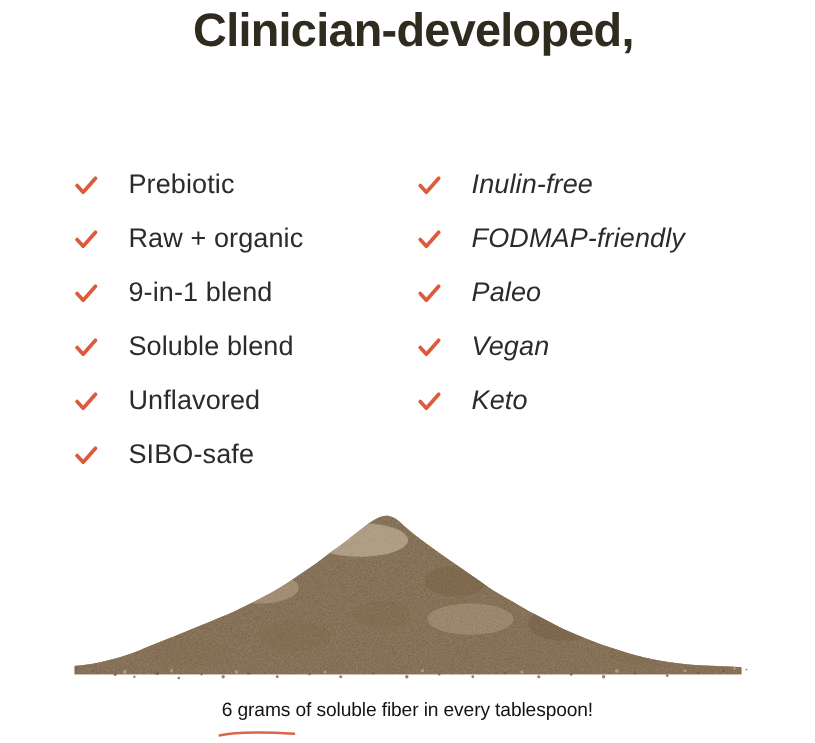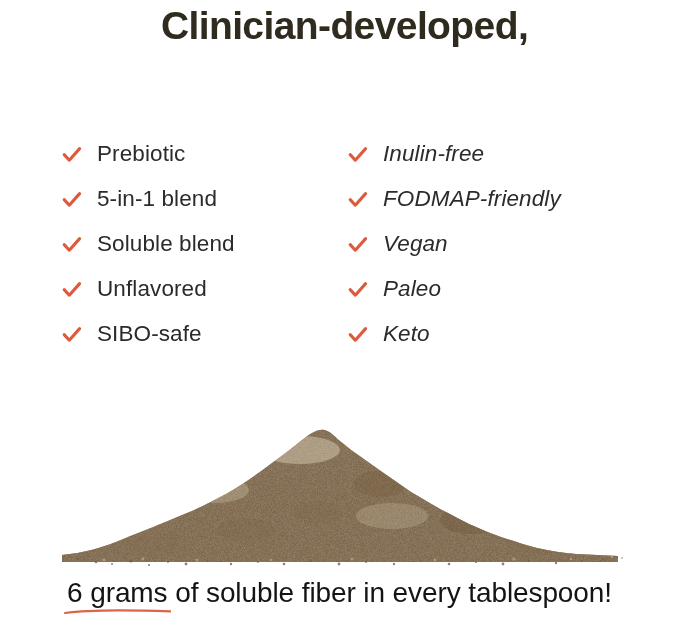--- a/index.html
+++ b/index.html
@@ -49,21 +49,21 @@
     position: absolute;
     top: 0;
   }
   .feat-col.left  { left: 62px;  width: 290px; }
   .feat-col.right { left: 348px; width: 300px; font-style: italic; }
 
   .feat-item {
     display: flex;
     align-items: center;
     height: 45px;
-    gap: 15px;
+    gap: 25px;
   }
   .check-icon {
     flex: 0 0 auto;
     width: 20px;
     height: 20px;
     display: block;
     position: relative;
     top: 1px;
   }
   .check-icon svg { display: block; }
@@ -90,21 +90,21 @@
   
   .caption {
     position: absolute;
     left: 0;
     top: 578px;
     width: 679px;
     text-align: center;
     color: #141414;
     font-family: "Liberation Sans", sans-serif;
     font-weight: 400;
-    font-size: 28px;
+    font-size: 16px;
     line-height: 30px;
     letter-spacing: -0.1px;
     white-space: nowrap;
   }
   .caption .underlined {
     position: relative;
     display: inline-block;
   }
   .caption .underlined .ul-stroke {
     position: absolute;
@@ -131,28 +131,36 @@
 
       <div class="feat-item">
         <span class="check-icon">
           <svg width="20" height="20" viewBox="0 0 20 20" aria-hidden="true">
             <path d="M2.2 9.6 L7.3 15.2 L17.6 3.6" fill="none" stroke="#dd5b3c" stroke-width="3.1" stroke-linecap="round" stroke-linejoin="round"></path>
           </svg>
         </span>
         <span class="feat-label">Prebiotic</span>
       </div>
 
-
-      <div class="feat-item">
-        <span class="check-icon">
-          <svg width="20" height="20" viewBox="0 0 20 20" aria-hidden="true">
-            <path d="M2.2 9.6 L7.3 15.2 L17.6 3.6" fill="none" stroke="#dd5b3c" stroke-width="3.1" stroke-linecap="round" stroke-linejoin="round"></path>
-          </svg>
-        </span>
-        <span class="feat-label">5-in-1 blend</span>
+      <div class="feat-item">
+        <span class="check-icon">
+          <svg width="20" height="20" viewBox="0 0 20 20" aria-hidden="true">
+            <path d="M2.2 9.6 L7.3 15.2 L17.6 3.6" fill="none" stroke="#dd5b3c" stroke-width="3.1" stroke-linecap="round" stroke-linejoin="round"></path>
+          </svg>
+        </span>
+        <span class="feat-label">Raw + organic</span>
+      </div>
+
+      <div class="feat-item">
+        <span class="check-icon">
+          <svg width="20" height="20" viewBox="0 0 20 20" aria-hidden="true">
+            <path d="M2.2 9.6 L7.3 15.2 L17.6 3.6" fill="none" stroke="#dd5b3c" stroke-width="3.1" stroke-linecap="round" stroke-linejoin="round"></path>
+          </svg>
+        </span>
+        <span class="feat-label">9-in-1 blend</span>
       </div>
 
       <div class="feat-item">
         <span class="check-icon">
           <svg width="20" height="20" viewBox="0 0 20 20" aria-hidden="true">
             <path d="M2.2 9.6 L7.3 15.2 L17.6 3.6" fill="none" stroke="#dd5b3c" stroke-width="3.1" stroke-linecap="round" stroke-linejoin="round"></path>
           </svg>
         </span>
         <span class="feat-label">Soluble blend</span>
       </div>
@@ -196,30 +204,30 @@
         </span>
         <span class="feat-label">FODMAP-friendly</span>
       </div>
 
       <div class="feat-item">
         <span class="check-icon">
           <svg width="20" height="20" viewBox="0 0 20 20" aria-hidden="true">
             <path d="M2.2 9.6 L7.3 15.2 L17.6 3.6" fill="none" stroke="#dd5b3c" stroke-width="3.1" stroke-linecap="round" stroke-linejoin="round"></path>
           </svg>
         </span>
+        <span class="feat-label">Paleo</span>
+      </div>
+
+      <div class="feat-item">
+        <span class="check-icon">
+          <svg width="20" height="20" viewBox="0 0 20 20" aria-hidden="true">
+            <path d="M2.2 9.6 L7.3 15.2 L17.6 3.6" fill="none" stroke="#dd5b3c" stroke-width="3.1" stroke-linecap="round" stroke-linejoin="round"></path>
+          </svg>
+        </span>
         <span class="feat-label">Vegan</span>
-      </div>
-
-      <div class="feat-item">
-        <span class="check-icon">
-          <svg width="20" height="20" viewBox="0 0 20 20" aria-hidden="true">
-            <path d="M2.2 9.6 L7.3 15.2 L17.6 3.6" fill="none" stroke="#dd5b3c" stroke-width="3.1" stroke-linecap="round" stroke-linejoin="round"></path>
-          </svg>
-        </span>
-        <span class="feat-label">Paleo</span>
       </div>
 
       <div class="feat-item">
         <span class="check-icon">
           <svg width="20" height="20" viewBox="0 0 20 20" aria-hidden="true">
             <path d="M2.2 9.6 L7.3 15.2 L17.6 3.6" fill="none" stroke="#dd5b3c" stroke-width="3.1" stroke-linecap="round" stroke-linejoin="round"></path>
           </svg>
         </span>
         <span class="feat-label">Keto</span>
       </div>

